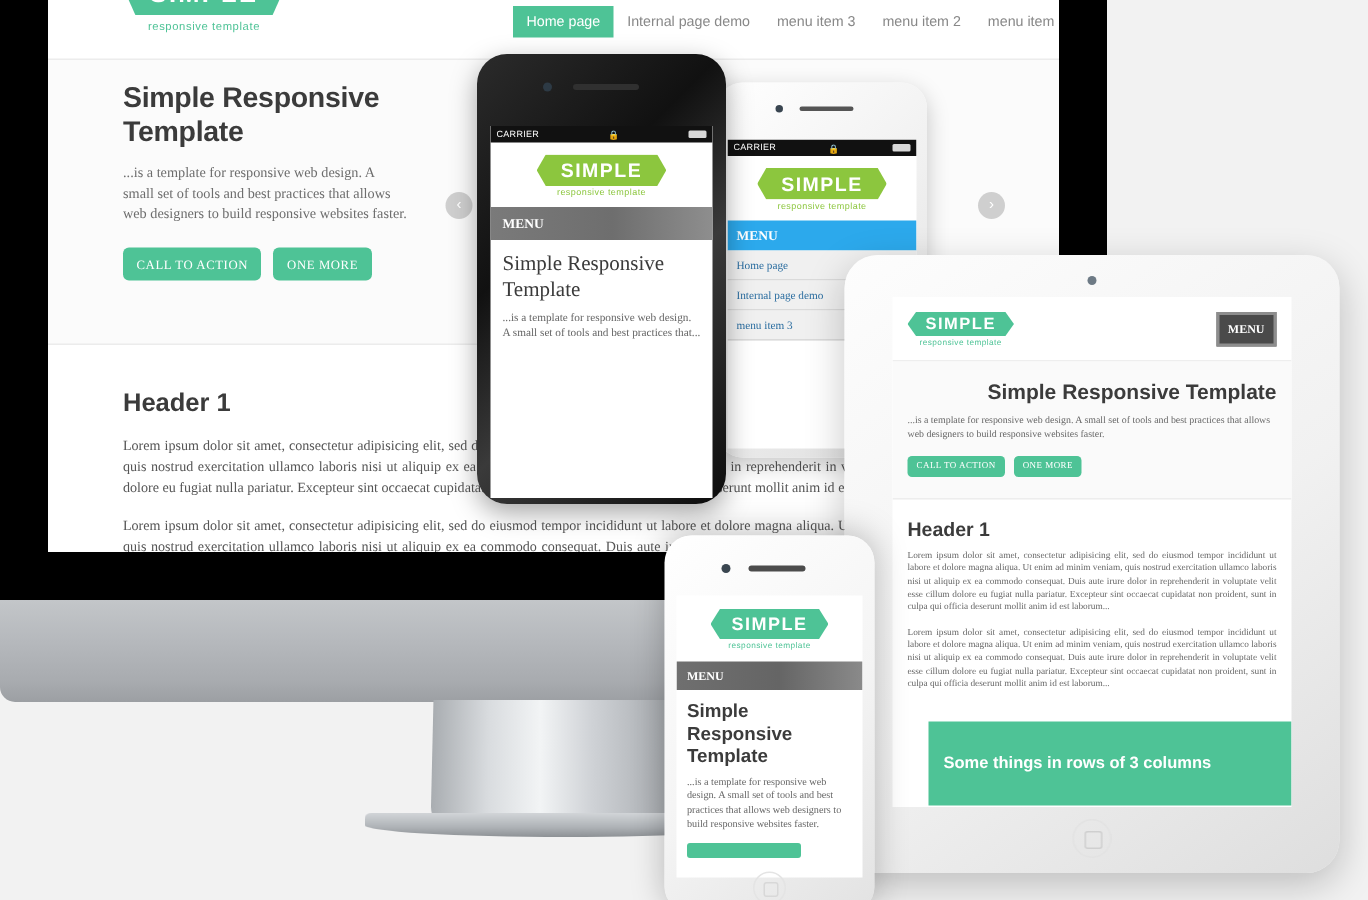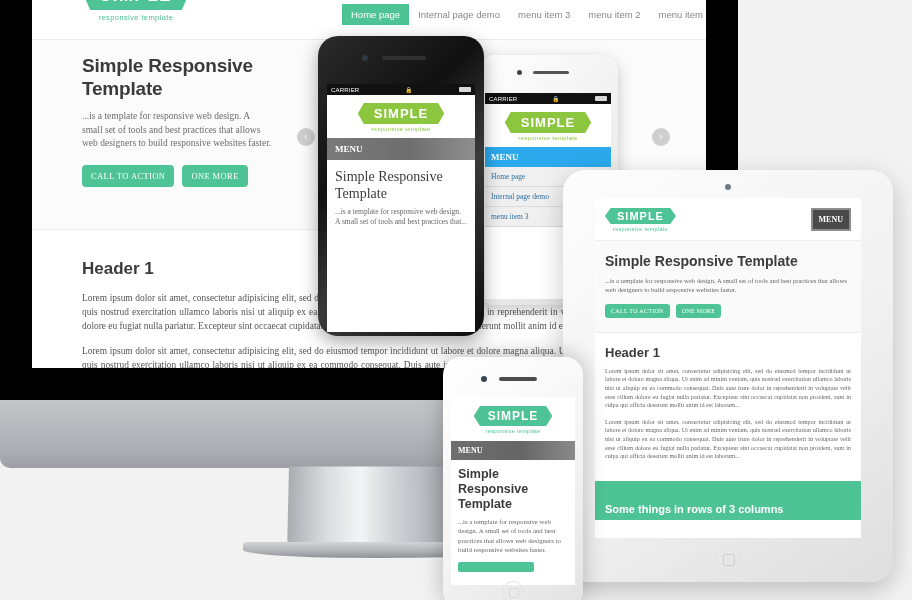--- a/index.html
+++ b/index.html
@@ -144,28 +144,28 @@
   }
   .t-screen { position:absolute; left:32px; top:28px; width:266px; height:340px; background:#fff; overflow:hidden; }
   .t-top { display:flex; align-items:center; justify-content:space-between; padding:8px 10px; border-bottom:1px solid #eee; }
   .t-badge {
     display:inline-block; background:#4ec396; color:#fff; font-weight:bold; font-size:11px; letter-spacing:1px;
     padding:2px 12px; clip-path: polygon(8% 0%, 92% 0%, 100% 50%, 92% 100%, 8% 100%, 0% 50%);
   }
   .t-sub { font-size:5.5px; color:#4ec396; margin-top:2px; text-align:center; letter-spacing:.3px; }
   .t-menu-btn { background:#4a4a4a; color:#fff; font-size:8px; font-weight:bold; padding:5px 6px; border:2px solid #8d8d8d; font-family:"Liberation Serif",serif;}
   .t-hero { background:#fafafa; padding:12px 10px 14px; border-bottom:1px solid #ededed; }
-  .t-h1 { font-size:14px; color:#3b3b3b; font-weight:bold; }
+  .t-h1 { font-size:14px; color:#3b3b3b; font-weight:bold;text-align:right; }
   .t-p { margin-top:7px; font-size:6.6px; line-height:9.4px; color:#666; font-family:"Liberation Serif",serif; }
   .t-btns { margin-top:9px; display:flex; gap:6px; }
   .t-btn { background:#4ec396; color:#fff; font-size:6px; padding:4px 6px; border-radius:3px; font-family:"Liberation Serif",serif; letter-spacing:.3px;}
   .t-content { padding:12px 10px 8px; }
   .t-content h3 { font-size:13px; color:#3b3b3b; font-weight:bold; margin-bottom:7px; }
   .t-content p { font-size:6.2px; line-height:8.6px; color:#666; font-family:"Liberation Serif",serif; margin-bottom:8px; text-align:justify; }
-  .t-banner { background:#4ec396; color:#fff; font-size:11px; font-weight:bold; padding:22px 10px 5px; margin-top:4px; }
+  .t-banner { background:#4ec396; color:#fff; font-size:11px; font-weight:bold; padding:22px 10px 22px; margin-top:4px;margin-left:24px; }
 
   
   .phone-front {
     position:absolute; left:443px; top:357px; width:140px; height:252px;
     background:linear-gradient(140deg,#ffffff 0%,#f4f4f4 55%,#e2e2e2 100%);
     border-radius:18px; box-shadow:0 -2px 22px rgba(0,0,0,.25);
   }
   .phone-front .speaker { position:absolute; left:56px; top:20px; width:38px; height:4px; background:#4c4c4c; border-radius:2px; }
   .phone-front .cam { position:absolute; left:38px; top:19px; width:6px; height:6px; border-radius:50%; background:#3a4650; }
   .pf-screen { position:absolute; left:8px; top:40px; width:124px; height:188px; background:#fff; overflow:hidden; }

